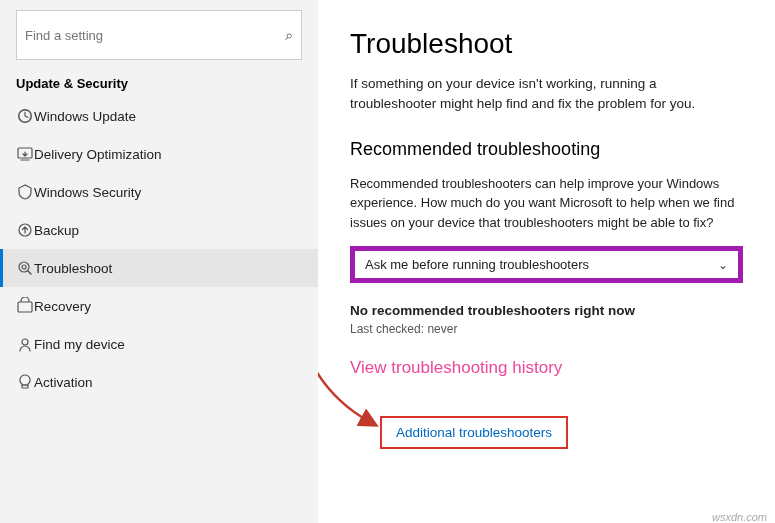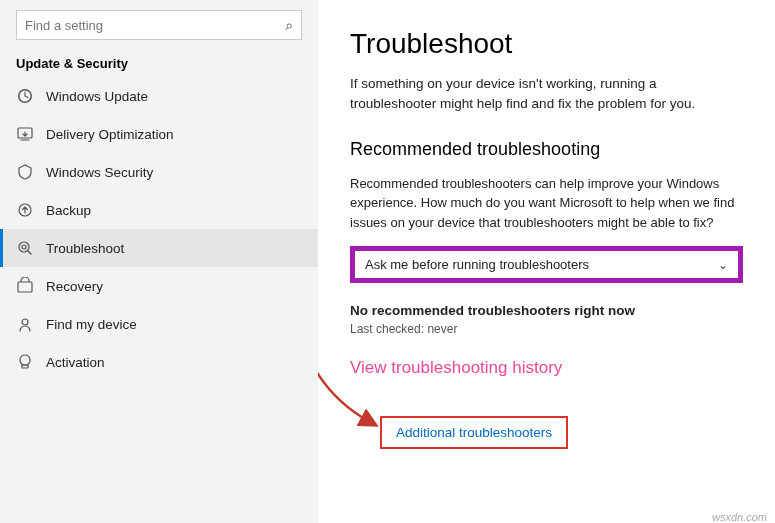--- a/index.html
+++ b/index.html
@@ -40,21 +40,21 @@
     }
 
     
     .search-box {
       margin: 10px 16px 10px 16px;
       display: flex;
       align-items: center;
       background: #fff;
       border: 1px solid #ccc;
       padding: 5px 8px;
-      height: 30px;
+      height: 50px;
       gap: 45px;
     }
 
     .search-box input {
       border: none;
       outline: none;
       background: transparent;
       flex: 1;
       font-size: 13px;
       color: #555;
@@ -74,21 +74,21 @@
     }
 
     
     .nav-item {
       display: flex;
       align-items: center;
       padding: 10px 16px;
       cursor: pointer;
       color: #222;
       font-size: 13.5px;
-      gap: 12px;
+      gap: 0;
       position: relative;
     }
 
     .nav-item.active {
       background: #e5e5e5;
       border-left: 3px solid #0078d4;
       padding-left: 13px;
     }
 
     .nav-item .icon {

